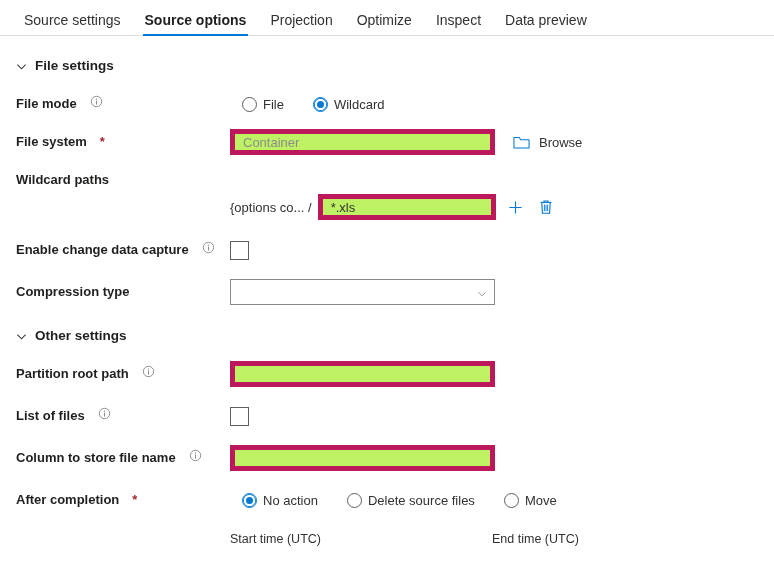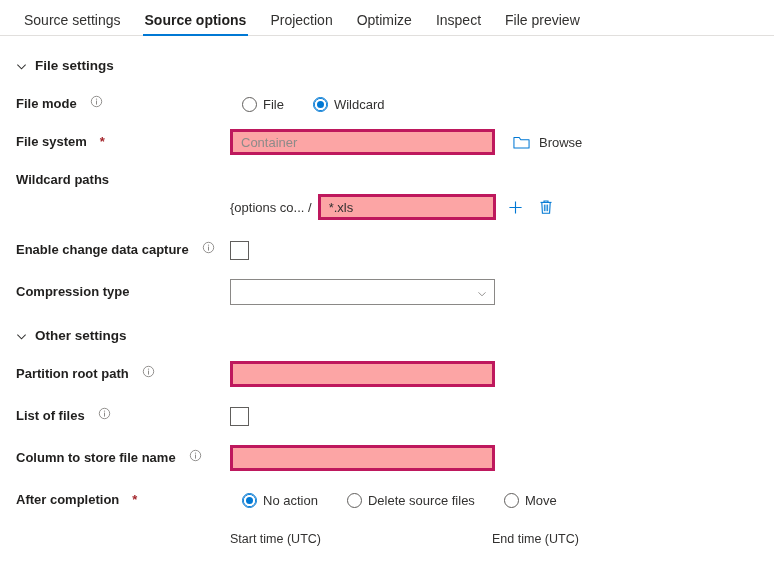--- a/index.html
+++ b/index.html
@@ -114,22 +114,22 @@
     display: inline-block;
     position: relative;
     top: -3px;
     cursor: pointer;
   }
 
   
   .textbox {
     height: 26px;
     box-sizing: border-box;
-    border: 3px solid #be185d;
-    background: #fca5a5;
+    border: 5px solid #be185d;
+    background: #bef264;
     font-family: "Liberation Sans", sans-serif;
     font-size: 13px;
     color: #323130;
     padding: 0 8px;
     outline: none;
   }
   .textbox::placeholder { color: #8d8b89; }
   .tb-wide { width: 265px; }
   .tb-wildcard { width: 178px; }
 
@@ -243,21 +243,21 @@
 </head>
 <body>
 
 <div class="tabbar">
   <div class="tabbar-rule"></div>
   <div class="tab">Source settings</div>
   <div class="tab active">Source options</div>
   <div class="tab">Projection</div>
   <div class="tab">Optimize</div>
   <div class="tab">Inspect</div>
-  <div class="tab">File preview</div>
+  <div class="tab">Data preview</div>
 </div>
 
 <div class="form">
 
   <div style="height:18px"></div>
   <div class="section-head">
     <span class="chevron-dn">
       <svg viewBox="0 0 12 12" width="11" height="11">
           <path d="M1.5 4 L6 8.5 L10.5 4" fill="none" stroke="#323130" stroke-width="1.1"></path>
         </svg>

